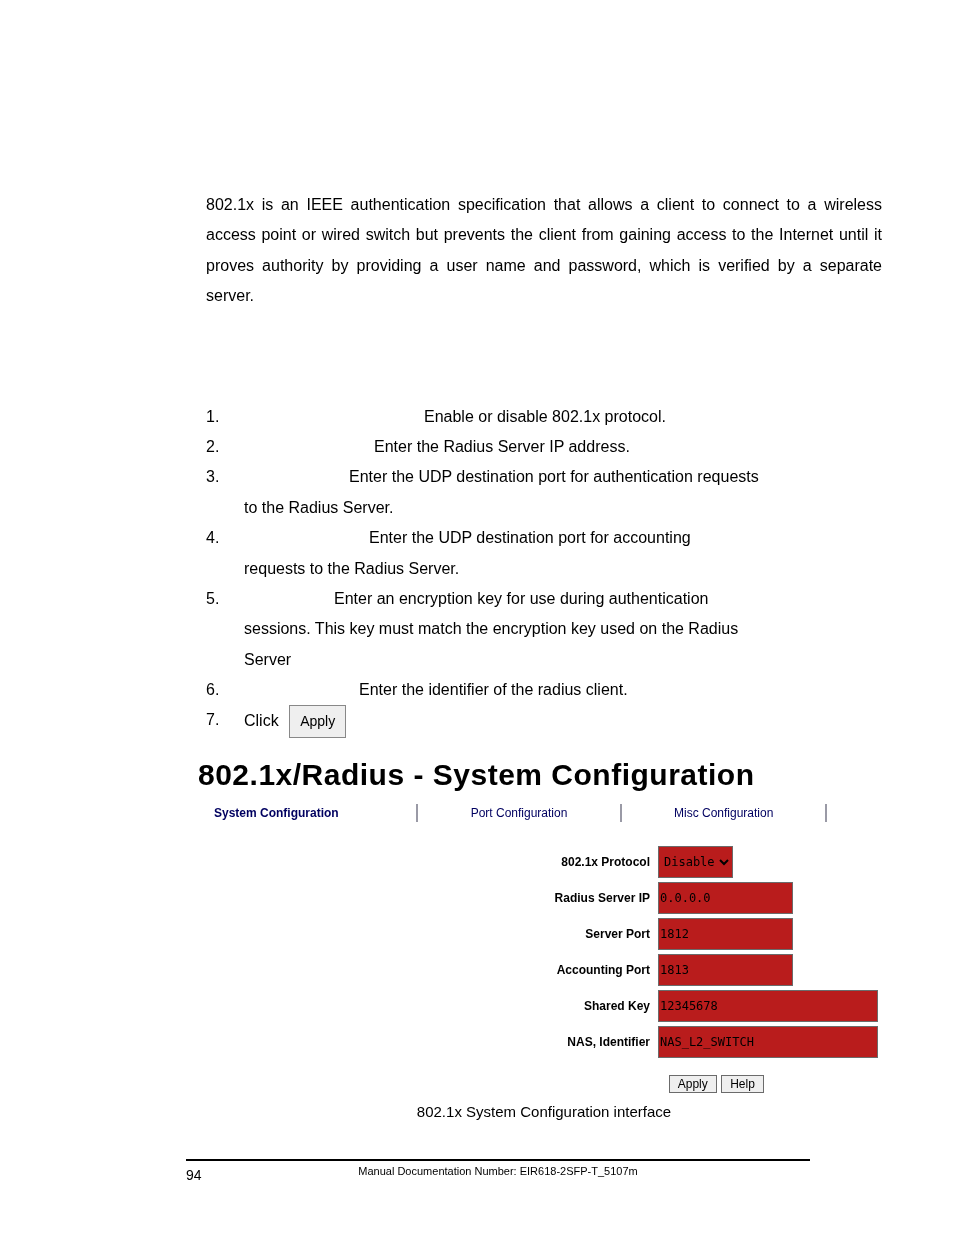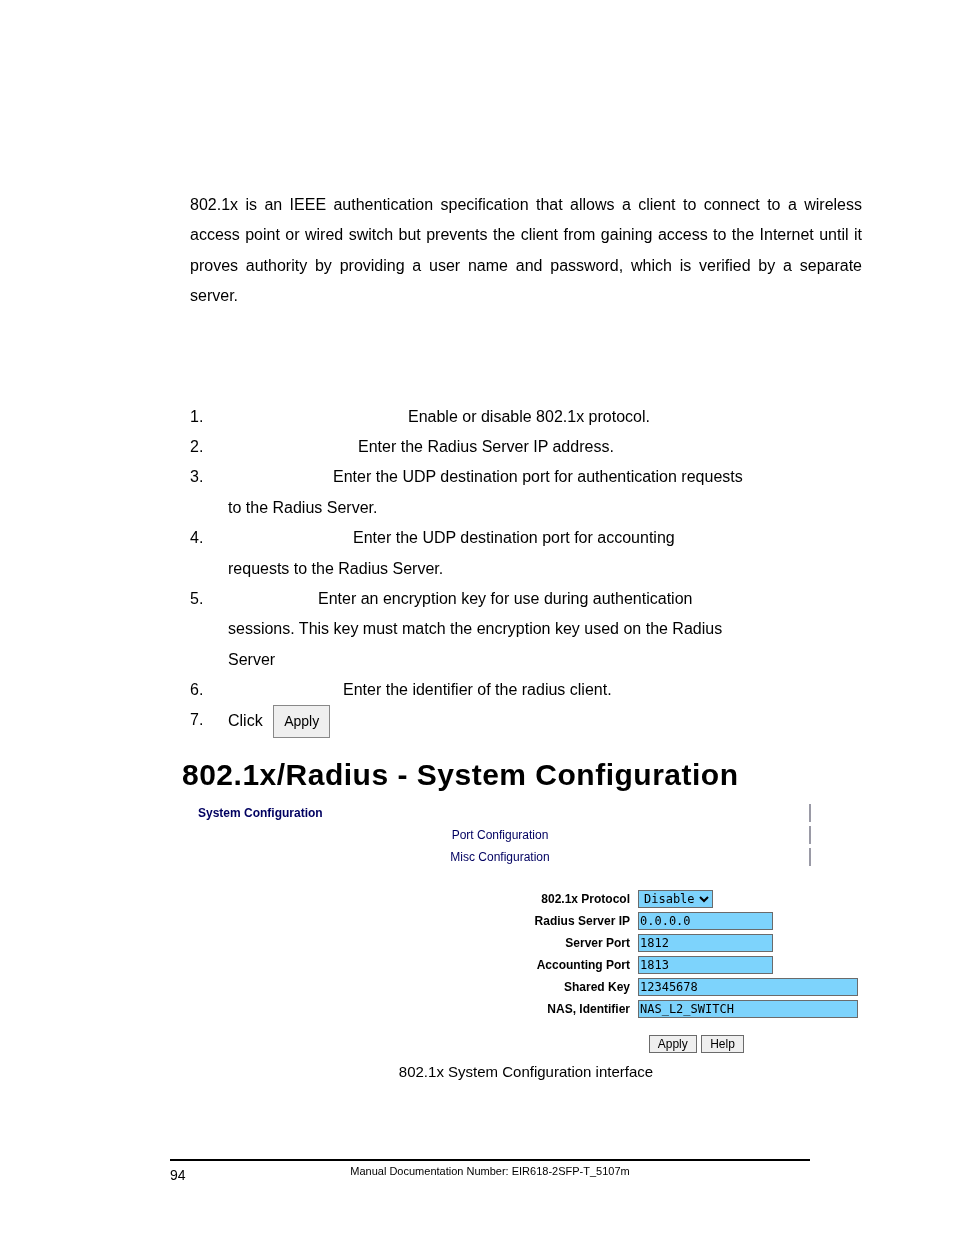--- a/index.html
+++ b/index.html
@@ -4,24 +4,25 @@
 <style>
   body {
     margin: 0;
     padding: 0;
     background: #fff;
     font-family: Arial, Helvetica, sans-serif;
     color: #000;
     width: 954px;
   }
   .page {
-    padding: 190px 92px 60px 190px;
+    padding: 190px 72px 60px 190px;
     position: relative;
     box-sizing: border-box;
     min-height: 1235px;
+    margin-left: 16px;
   }
   .intro {
     font-size: 16px;
     line-height: 1.9;
     text-align: justify;
     margin-bottom: 90px;
   }
   .ol {
     list-style: none;
     padding: 0;
@@ -60,21 +61,20 @@
     font-size: 30px;
     font-weight: 700;
     letter-spacing: 0.5px;
     margin: 12px 0 10px -8px;
   }
   .tabbar {
     display: flex;
     width: 620px;
     margin: 0 0 20px 0;
     font-family: Verdana, Geneva, sans-serif;
-    flex-direction: column;
   }
   .tab {
     flex: 1;
     text-align: center;
     font-size: 12px;
     padding: 4px 2px;
     position: relative;
     color: #000060;
   }
   .tab.active {
@@ -104,23 +104,23 @@
   }
   table.form td.label {
     text-align: right;
     font-weight: 700;
     white-space: nowrap;
   }
   select.sm, input.sm {
     font-family: monospace, "Courier New";
     font-size: 12px;
     border: 1px solid #6b6b6b;
-    background: #7dd3fc;
+    background: #b91c1c;
     padding: 0 1px;
-    height: 18px;
+    height: 32px;
     box-sizing: border-box;
   }
   input.sm { }
   .w-ip { width: 135px; }
   .w-port { width: 135px; }
   .w-key { width: 220px; }
   .w-nas { width: 220px; }
   .btnrow {
     text-align: center;
     margin-top: 14px;

